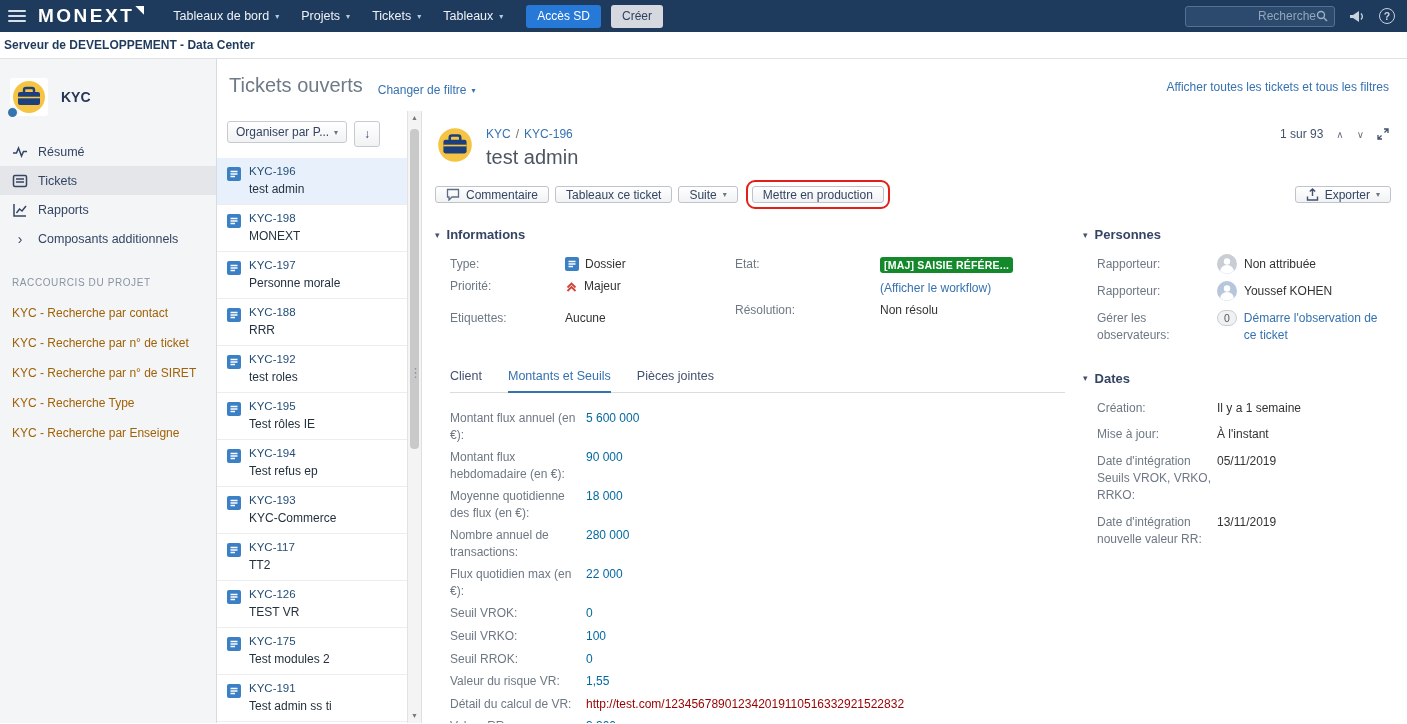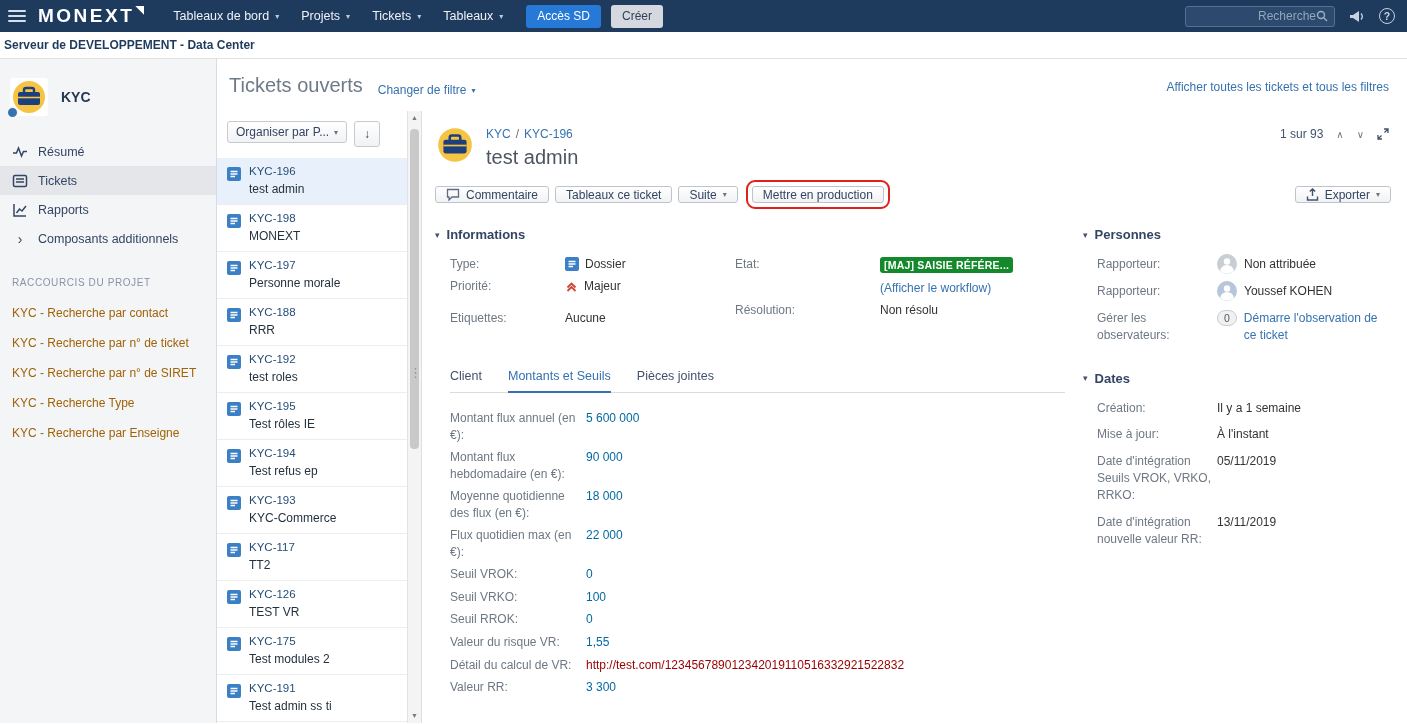--- a/index.html
+++ b/index.html
@@ -490,20 +490,24 @@
   </div>
                 <div class="field-row">
     <span class="flabel">Montant flux hebdomadaire (en €):</span>
     <span class="fvalue">90 000</span>
   </div>
                 <div class="field-row">
     <span class="flabel">Moyenne quotidienne des flux (en €):</span>
     <span class="fvalue">18 000</span>
   </div>
                 <div class="field-row">
+    <span class="flabel">Nombre annuel de transactions:</span>
+    <span class="fvalue">280 000</span>
+  </div>
+                <div class="field-row">
     <span class="flabel">Flux quotidien max (en €):</span>
     <span class="fvalue">22 000</span>
   </div>
                 <div class="field-row">
     <span class="flabel">Seuil VROK:</span>
     <span class="fvalue">0</span>
   </div>
                 <div class="field-row">
     <span class="flabel">Seuil VRKO:</span>
     <span class="fvalue">100</span>

